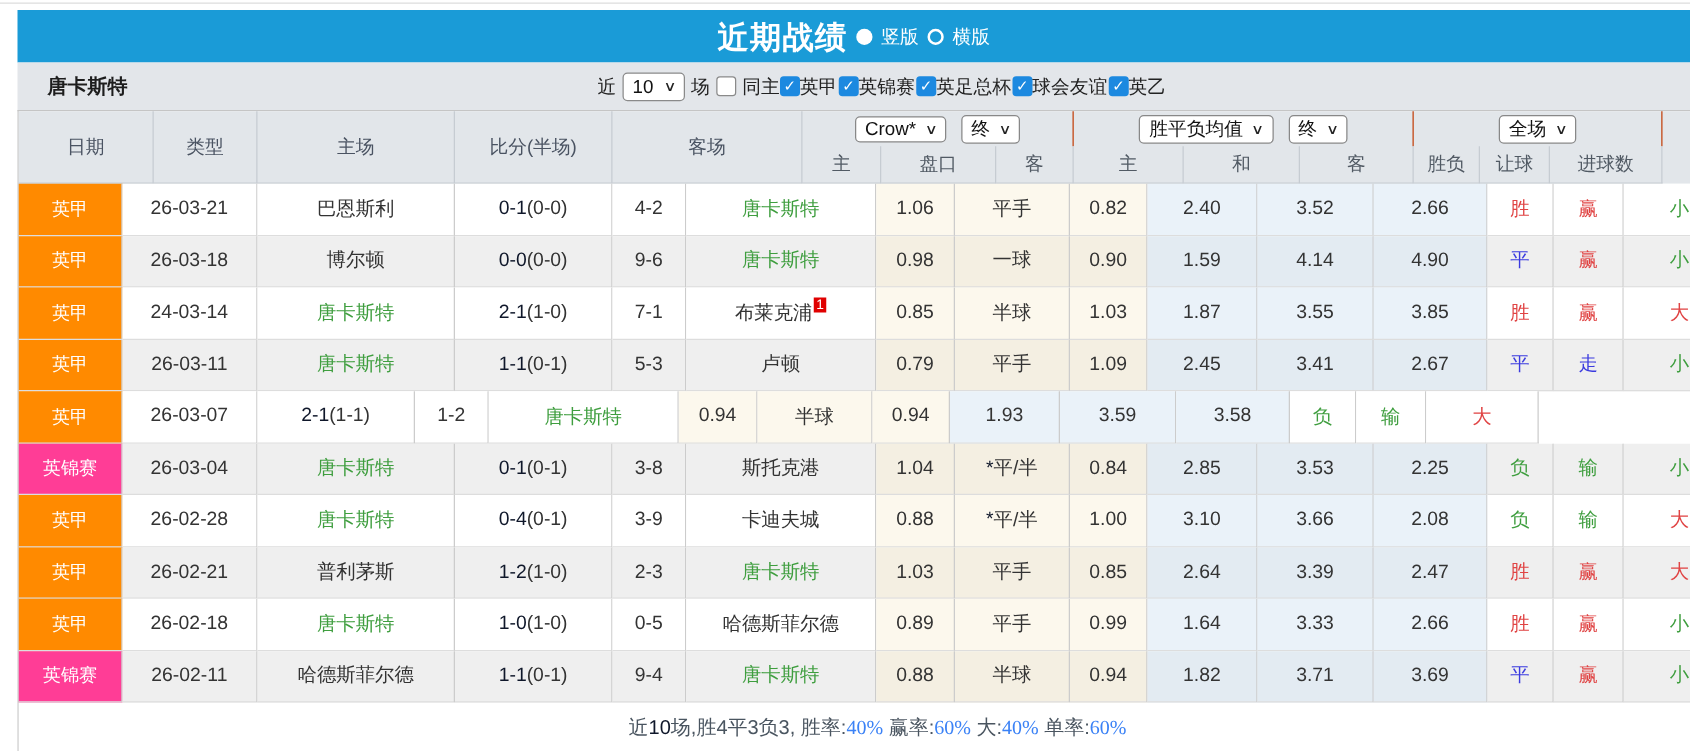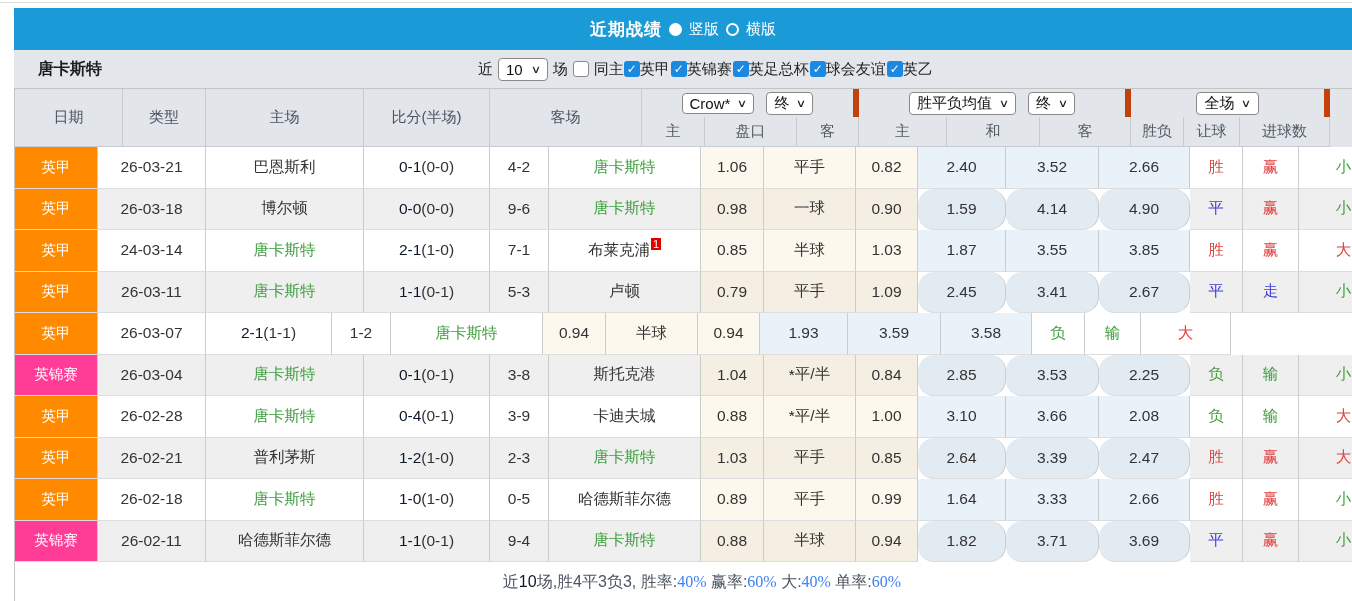--- a/index.html
+++ b/index.html
@@ -4,21 +4,21 @@
 <style>
   html,body{margin:0;padding:0;}
   body{width:1352px;height:601px;overflow:hidden;background:#fff;
        font-family:"Liberation Sans","DejaVu Sans",sans-serif;position:relative;}
   .topline{position:absolute;top:2px;left:0;width:1352px;border-top:1px solid #ddd;}
   .content{position:absolute;top:8px;left:14px;width:1374px;}
 
   
   .titlebar{width:1338px;height:42px;background:#1a9bd7;display:flex;align-items:center;
             justify-content:center;color:#fff;gap:7px;}
-  .tb-title{font-size:17px;font-weight:bold;letter-spacing:1px;}
+  .tb-title{font-size:25px;font-weight:bold;letter-spacing:1px;}
   .radio{width:13px;height:13px;border-radius:50%;display:inline-block;box-sizing:border-box;}
   .radio.filled{background:#fff;}
   .radio.hollow{border:2.5px solid #fff;background:transparent;}
   .tb-lbl{font-size:15px;}
 
   
   .teamrow{width:1338px;height:38px;background:#e3e6ea;position:relative;display:flex;align-items:center;}
   .teamname{margin-left:24px;font-weight:bold;font-size:16px;color:#1d1d1d;}
   .filters{position:absolute;left:464px;top:0;height:38px;display:flex;align-items:center;
            font-size:15px;color:#222;}
@@ -32,42 +32,42 @@
   .flabel{margin-right:1px;}
 
   
   .tbl{width:1374px;border-left:1px solid #c5c5c5;border-top:1px solid #c5c5c5;background:#fff;}
   .thead{display:flex;background:#e2e6ea;}
   .hcell{box-sizing:border-box;border-right:1px solid #c6ccd2;border-bottom:1px solid #c6ccd2;
          height:58px;display:flex;align-items:center;justify-content:center;
          color:#4a5362;font-size:15px;}
   .hright{display:flex;flex-direction:column;}
   .hzrow{display:flex;height:28px;}
-  .hz{box-sizing:border-box;border-right:6px solid #c2410c;display:flex;align-items:center;
+  .hz{box-sizing:border-box;border-right:1px solid #c2410c;display:flex;align-items:center;
       justify-content:center;gap:12px;}
   .hlrow{display:flex;height:30px;}
   .hl{box-sizing:border-box;border-right:1px solid #c6ccd2;border-bottom:1px solid #c6ccd2;
       display:flex;align-items:center;justify-content:center;color:#515a64;font-size:15px;}
   .dd{background:#fff;border:1px solid #888;border-radius:4px;padding:1px 7px;display:inline-flex;
       align-items:center;gap:8px;font-size:15px;color:#111;white-space:nowrap;}
 
   .c1{width:83px}.c2{width:108px}.c3{width:158px}.c4{width:126px}.c5{width:59px}.c6{width:152px}
   .c7{width:63px}.c8{width:92px}.c9{width:62px}.c10{width:88px}.c11{width:93px}.c12{width:91px}
   .c13{width:53px}.c14{width:56px}.c15{width:90px}
   .z1{width:217px}.z2{width:272px}.z3{width:199px}
 
   .trow{display:flex;height:41.5px;}
   .td{box-sizing:border-box;border-right:1px solid #ccc;border-bottom:1px solid #ddd;
       display:flex;align-items:center;justify-content:center;font-size:15.5px;color:#333;}
   .base{background:#fff;}
   .trow.even .base{background:#efefef;}
   .cream{background:#fcf8ed;}
   .trow.even .cream{background:#f4efe2;}
   .tdb{background:#eaf2f9;}
-  .trow.even .tdb{background:#e3ebf2;border-radius:16px;}
+  .trow.even .tdb{background:#e3ebf2;}
   .orange{background:#ff8a00;color:#fff;font-size:14.5px;}
   .pink{background:#ff3d96;color:#fff;font-size:14.5px;}
   .red{color:#0f172a;}
   .red2{color:#e04444;}
   .blu{color:#3b3bdf;}
   .grn{color:#3f9e3f;}
   .dark{color:#333;}
   .rc{display:inline-block;background:#e00000;color:#fff;font-size:11px;line-height:12px;
       padding:0 2px;margin-left:1px;position:relative;top:-6px;}
 

